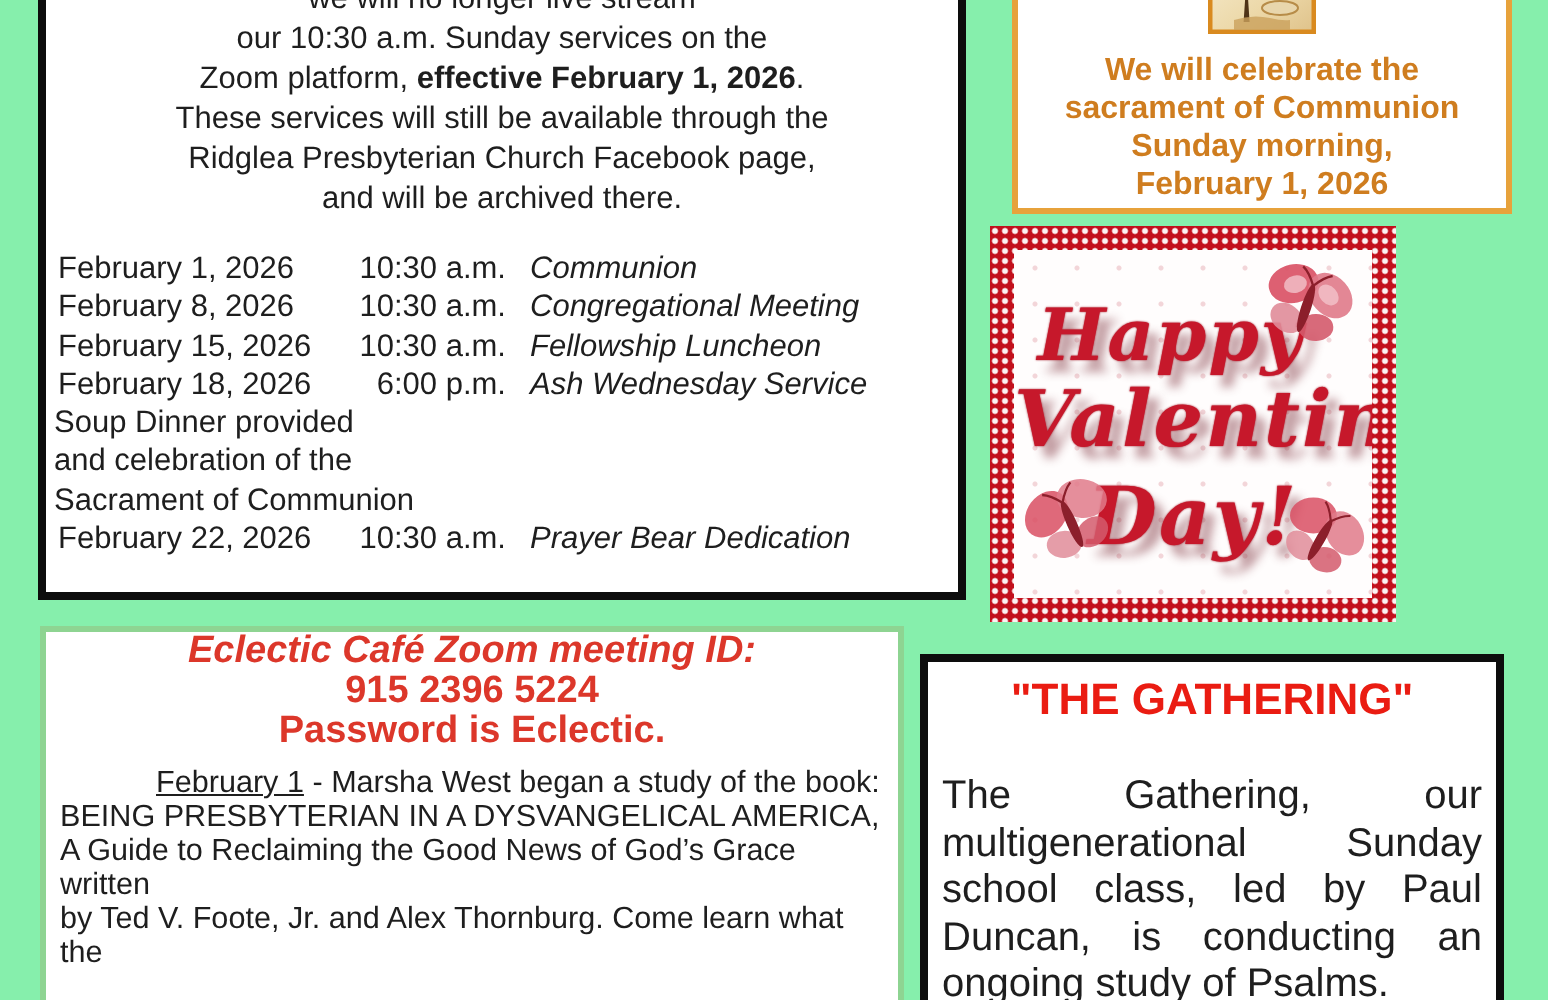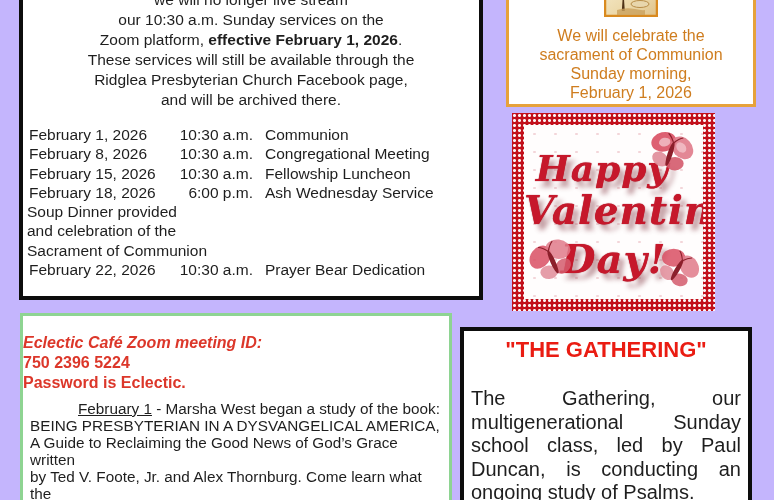--- a/index.html
+++ b/index.html
@@ -1,44 +1,44 @@
 <!DOCTYPE html>
 <html><head>
 <meta charset="utf-8">
 <style>
   * { margin:0; padding:0; box-sizing:border-box; }
   html,body { background:#ffffff; }
   .page {
     position:relative; width:774px; height:500px; overflow:hidden;
-    background:#c4b5fd; margin:0 auto;
+    background:#86efac; margin:0 auto;
     font-family:"Liberation Sans","DejaVu Sans",sans-serif;
     color:#1e1e1e;
   }
   
   .ann-box {
     position:absolute; left:19px; top:-60px; width:464px; height:360px;
     border:4px solid #0d0d0d; background:#fff;
   }
   .intro { padding-top:46px; text-align:center; font-size:15.5px; line-height:20px; }
   .sched { margin-top:15px; font-size:15.5px; line-height:19.3px; }
   .srow { display:grid; grid-template-columns:142px 84px 1fr; padding:0 4px; }
   .sdate { text-align:left; padding-left:2px; }
   .stime { text-align:right; }
-  .sevent { text-align:left; padding-left:12px; }
+  .sevent { text-align:left; padding-left:12px;font-style:italic; }
   .srow.cont .sevent-right { grid-column:1 / -1; padding-right:2px; }
   
   .comm-box {
     position:absolute; left:506px; top:-36px; width:250px; height:143px;
     border:3px solid #e7a23b; background:#fff; text-align:center;
   }
   .comm-img { margin:10px auto 0 auto; width:54px; height:40px; display:block; }
-  .comm-text { margin-top:9px; font-size:16px; font-weight:normal; line-height:19px; color:#cf7d1f; }
+  .comm-text { margin-top:9px; font-size:16px; font-weight:bold; line-height:19px; color:#cf7d1f; }
   
   .val-box {
-    position:absolute; left:512px; top:113px; width:203px; height:198px;
+    position:absolute; left:495px; top:113px; width:203px; height:198px;
     background-color:#c2101c;
     background-image:radial-gradient(circle, rgba(255,255,255,0.95) 1.1px, rgba(255,255,255,0) 1.9px);
     background-size:5px 5px;
   }
   .val-inner {
     position:absolute; left:12px; top:12px; right:12px; bottom:12px;
     background-color:#fffdfd;
     background-image:radial-gradient(circle, rgba(214,120,132,0.30) 1px, rgba(255,255,255,0) 1.5px);
     background-size:21px 18px;
     overflow:hidden;
@@ -52,21 +52,21 @@
   }
   .val-l1 { top:22px; font-size:36px; padding-right:22px; }
   .val-l2 { top:62px; font-size:39px; }
   .val-l3 { top:110px; font-size:40px; }
   .bfly { position:absolute; }
   
   .ecl-box {
     position:absolute; left:20px; top:313px; width:432px; height:200px;
     border:3px solid #8ed492; background:#fff;
   }
-  .ecl-head { padding-top:17px; text-align:left; color:#dc372a; font-weight:bold; font-size:16px; line-height:20px; }
+  .ecl-head { text-align:center; color:#dc372a; font-weight:bold; font-size:19px; line-height:20px; }
   .ecl-head .it { font-style:italic; }
   .ecl-para { margin-top:7px; padding:0 7px 0 7px; font-size:15.3px; line-height:17px; text-align:left; }
   .u { text-decoration:underline;margin-left:48px; }
   
   .gath-box {
     position:absolute; left:460px; top:327px; width:292px; height:190px;
     border:4px solid #0d0d0d; background:#fff;
   }
   .gath-title { margin-top:7px; text-align:center; color:#ea1c12; font-weight:bold; font-size:22px; line-height:23px; }
   .gath-para { margin-top:26px; padding:0 7px; font-size:20px; }
@@ -180,21 +180,21 @@
         <ellipse cx="38" cy="38" rx="9" ry="7" fill="#d45a6c" opacity="0.85" transform="rotate(-20 38 38)"></ellipse>
         <ellipse cx="30" cy="30" rx="2.6" ry="13" fill="#8c1f2b"></ellipse>
         <path d="M30 18 q-4 -6 -8 -8 M30 18 q4 -6 8 -8" stroke="#8c1f2b" stroke-width="1.2" fill="none"></path>
       </svg>
     </div>
   </section>
 
   <section class="ecl-box">
     <div class="ecl-head">
       <div class="it">Eclectic Café Zoom meeting ID:</div>
-      <div>750 2396 5224</div>
+      <div>915 2396 5224</div>
       <div>Password is Eclectic.</div>
     </div>
     <div class="ecl-para">
       <div><span class="u">February 1</span><span> -  Marsha West began a study of the book:</span></div>
       <div>BEING PRESBYTERIAN IN A DYSVANGELICAL AMERICA,</div>
       <div>A Guide to Reclaiming the Good News of God’s Grace written</div>
       <div>by Ted V. Foote, Jr. and Alex Thornburg. Come learn what the</div>
 
     </div>
   </section>

